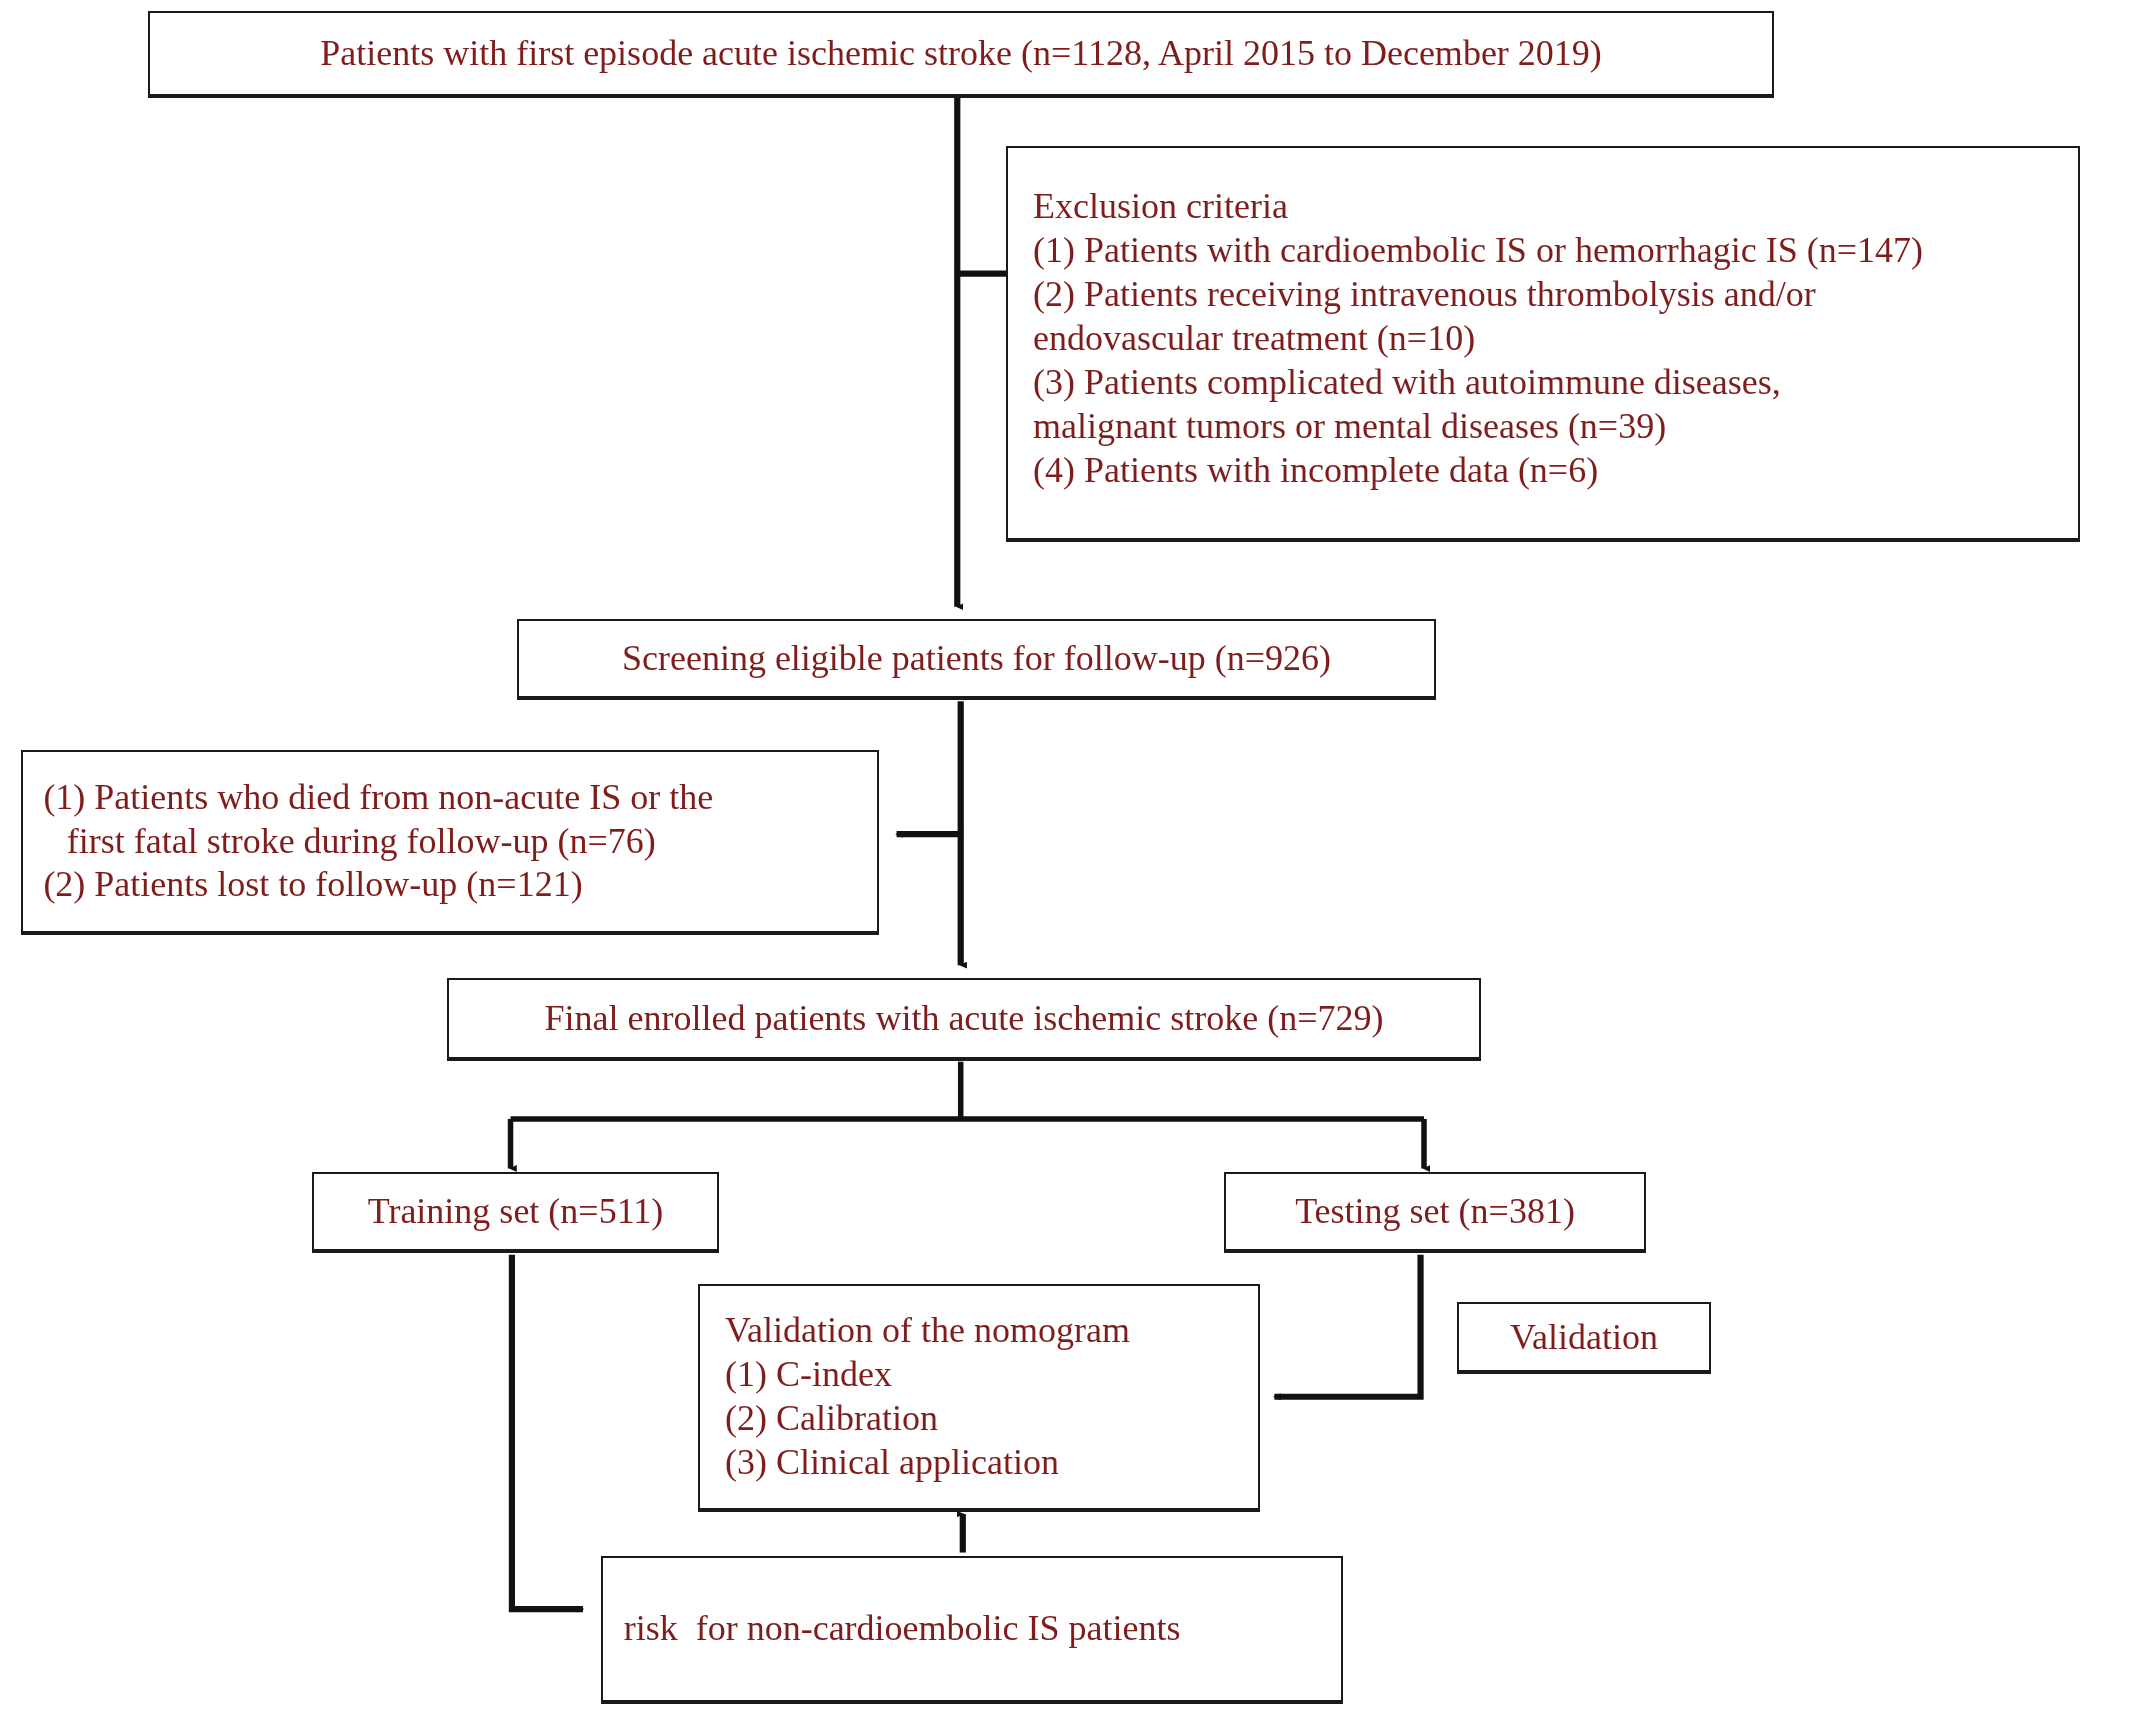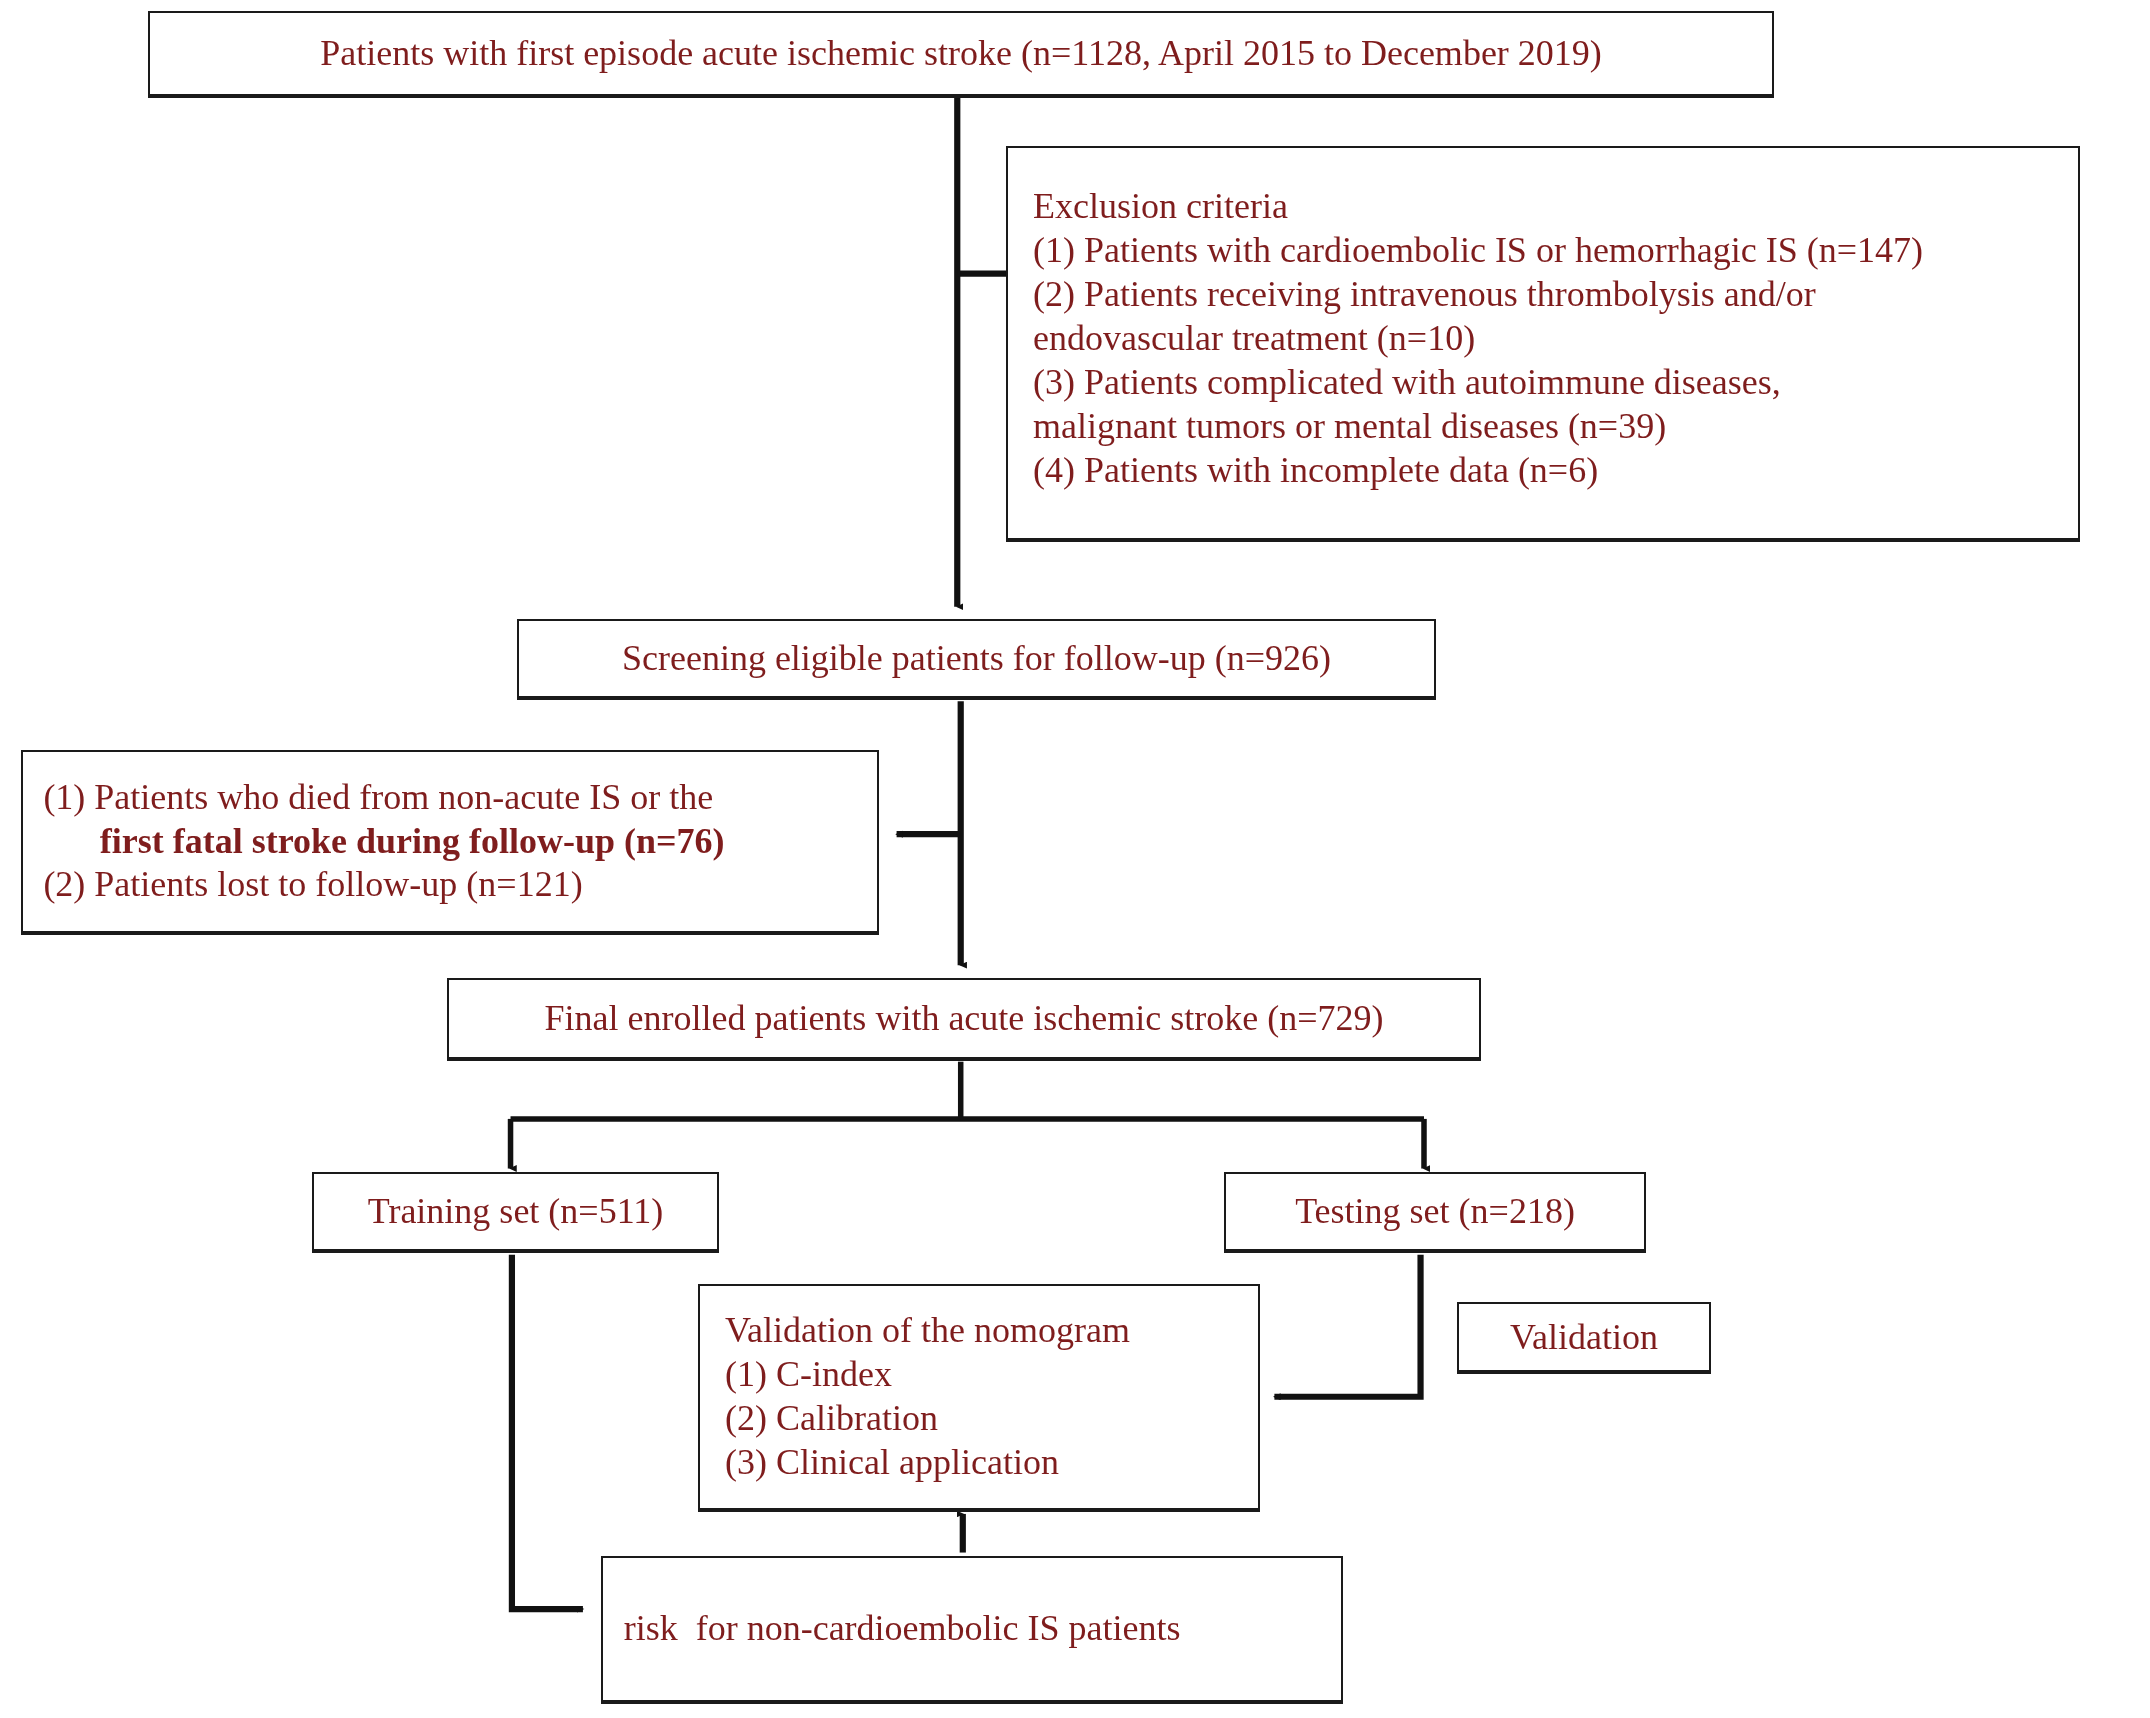--- a/index.html
+++ b/index.html
@@ -46,22 +46,21 @@
   .center-line {
     text-align: center;
   }
   .pad-l {
     padding-left: 20.7px;
   }
   .pad-l2 {
     padding-left: 25px;
   }
   .indent-sub {
-    padding-left: 77px;
-    font-weight: bold;
+    padding-left: 44px;
   }
   .tight {
     line-height: 1.22;
   }
 </style>
 </head>
 <body>
 
 <div id="flow-root">
 
@@ -143,21 +142,21 @@
 
   <div class="node-box" style="left:447px; top:978px; width:1034px; height:83px;">
     <div class="box-line center-line">Final enrolled patients with acute ischemic stroke (n=729)</div>
   </div>
 
   <div class="node-box" style="left:312px; top:1172px; width:407px; height:81px;">
     <div class="box-line center-line">Training set (n=511)</div>
   </div>
 
   <div class="node-box" style="left:1224px; top:1172px; width:422px; height:81px;">
-    <div class="box-line center-line">Testing set (n=218)</div>
+    <div class="box-line center-line">Testing set (n=381)</div>
   </div>
 
   <div class="node-box plain" style="left:698px; top:1284px; width:562px; height:228px; padding:11px 0;font-family:Liberation Serif, serif;">
     <div class="box-line pad-l2 tight">Validation of the nomogram</div>
     <div class="box-line pad-l2 tight">(1) C-index</div>
     <div class="box-line pad-l2 tight">(2) Calibration</div>
     <div class="box-line pad-l2 tight">(3) Clinical application</div>
   </div>
 
   <div class="node-box" style="left:1457px; top:1302px; width:254px; height:72px;">

